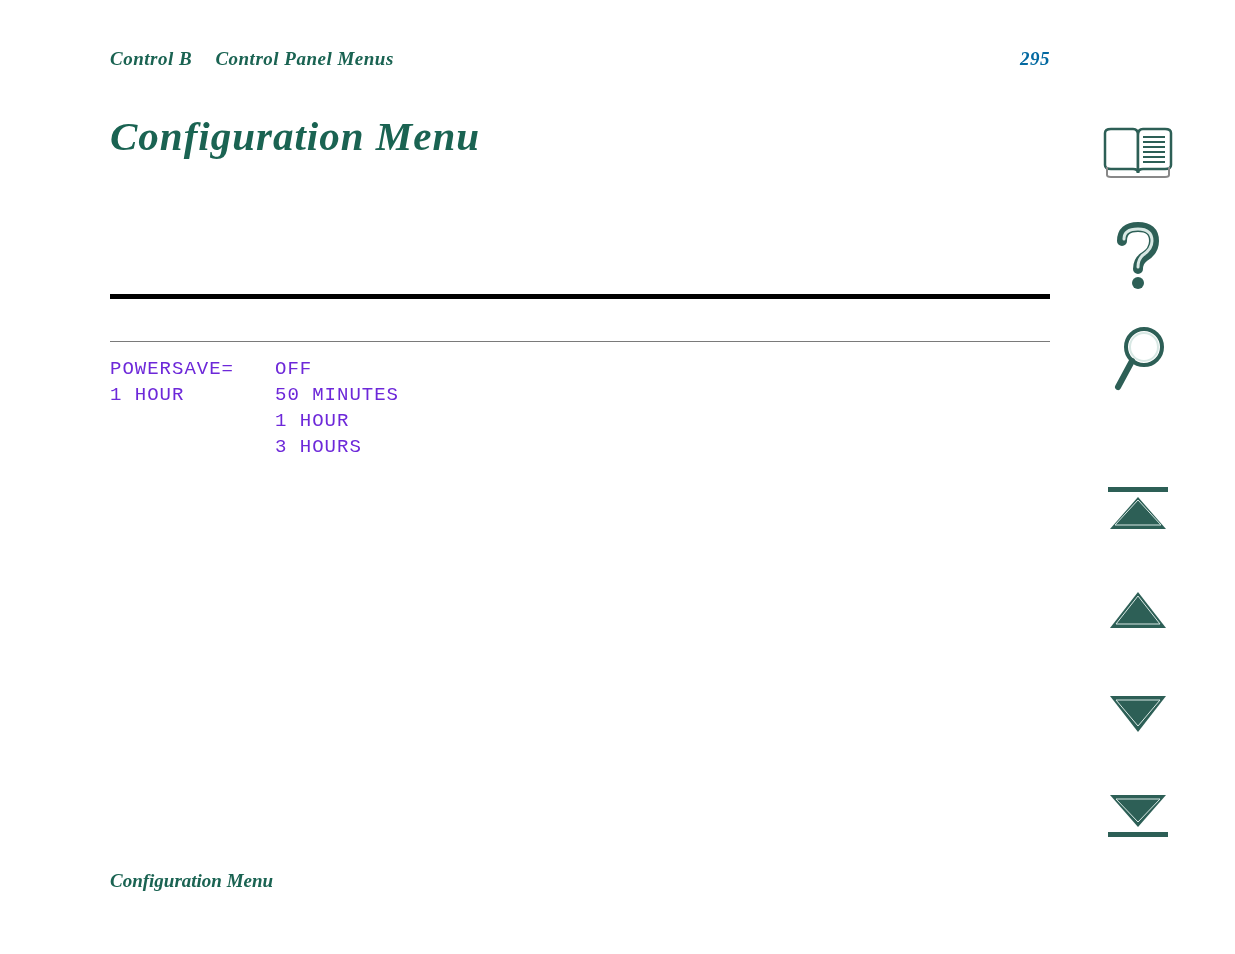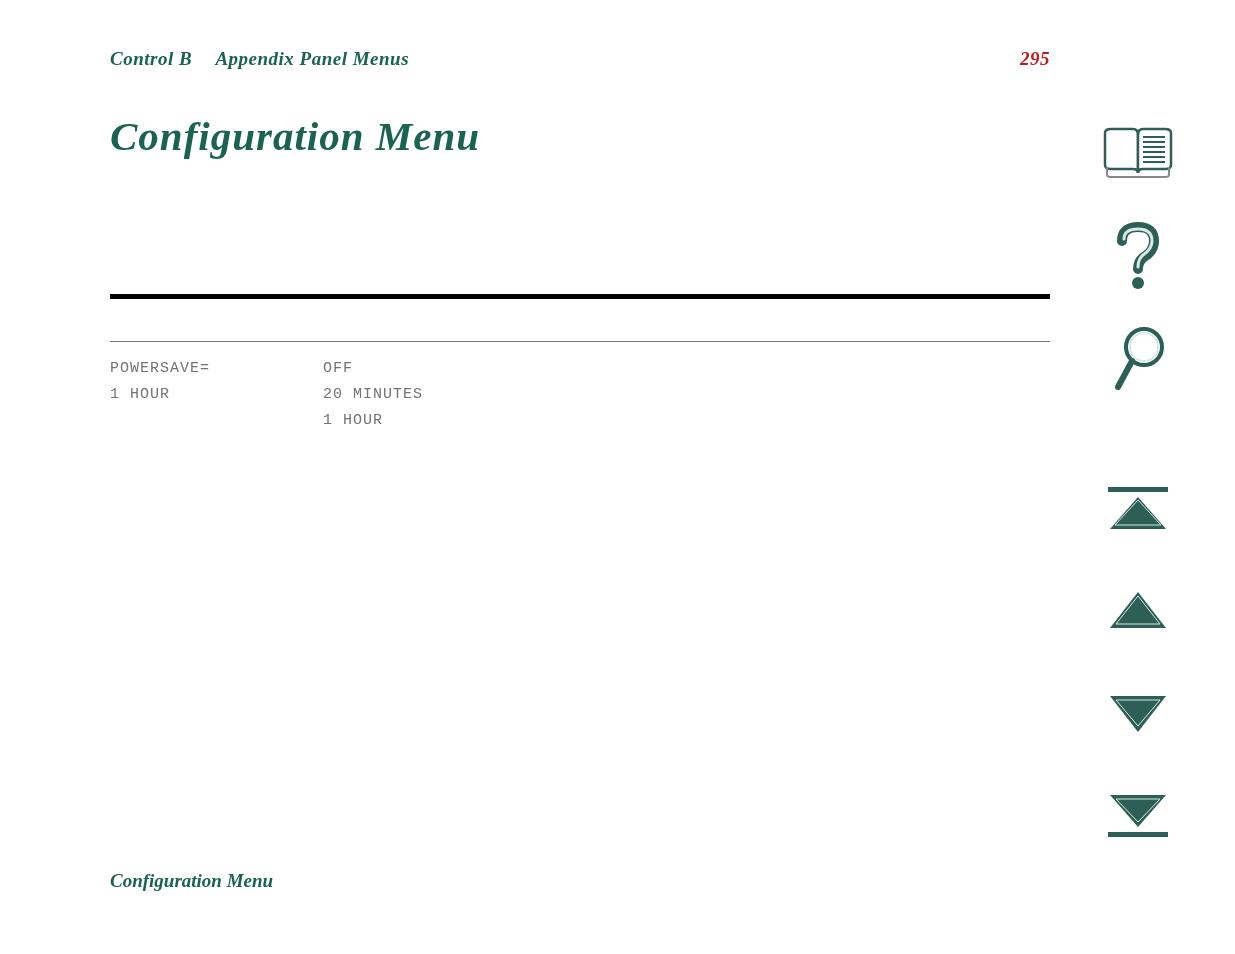--- a/index.html
+++ b/index.html
@@ -35,21 +35,21 @@
       display: inline;
       margin-left: 18px;
     }
     .page-number {
       position: absolute;
       right: 0;
       top: 0;
       font-family: 'Century Schoolbook', Georgia, serif;
       font-weight: bold;
       font-style: italic;
-      color: #b91c1c;
+      color: #0369a1;
       font-size: 19px;
     }
     .main-title {
       font-family: 'Century Schoolbook', Georgia, serif;
       font-weight: bold;
       font-style: italic;
       color: #1a6352;
       font-size: 41px;
       margin-top: 42px;
       letter-spacing: 1px;
@@ -62,25 +62,24 @@
     }
     .thin-rule {
       border: none;
       border-top: 1px solid #7a7a7a;
       margin-top: 42px;
       width: 100%;
     }
     .menu-table {
       margin-top: 14px;
       font-family: 'Courier New', Courier, monospace;
-      font-size: 15px;
-      color: #737373;
+      font-size: 19px;
+      color: #6d28d9;
       display: flex;
       letter-spacing: 1px;
-      gap: 48px;
     }
     .menu-col1 {
       width: 165px;
     }
     .menu-col2 {
       flex: 1;
       font-family: Liberation Mono, monospace;
     }
     .menu-line {
       line-height: 26px;
@@ -117,38 +116,39 @@
     .icon-first { margin-bottom: 55px; }
     .icon-prev { margin-bottom: 60px; }
     .icon-next { margin-bottom: 55px; }
   </style>
 </head>
 <body>
 
 <div class="content-area">
   <div class="header-line">
     <span class="header-appendix">Control B</span>
-    <span class="header-chapter">Appendix Panel Menus</span>
+    <span class="header-chapter">Control Panel Menus</span>
     <span class="page-number">295</span>
   </div>
 
   <h1 class="main-title">Configuration Menu</h1>
 
   <hr class="thick-rule">
   <hr class="thin-rule">
 
   <div class="menu-table">
     <div class="menu-col1">
       <div class="menu-line">POWERSAVE=</div>
       <div class="menu-line">1 HOUR</div>
     </div>
     <div class="menu-col2">
       <div class="menu-line">OFF</div>
-      <div class="menu-line">20 MINUTES</div>
+      <div class="menu-line">50 MINUTES</div>
       <div class="menu-line">1 HOUR</div>
+      <div class="menu-line">3 HOURS</div>
     </div>
   </div>
 </div>
 
 <div class="footer-title">Configuration Menu</div>
 
 <div class="nav-sidebar">
 
   <div class="nav-icon icon-book">
     <svg width="74" height="56" viewBox="0 0 74 56">

